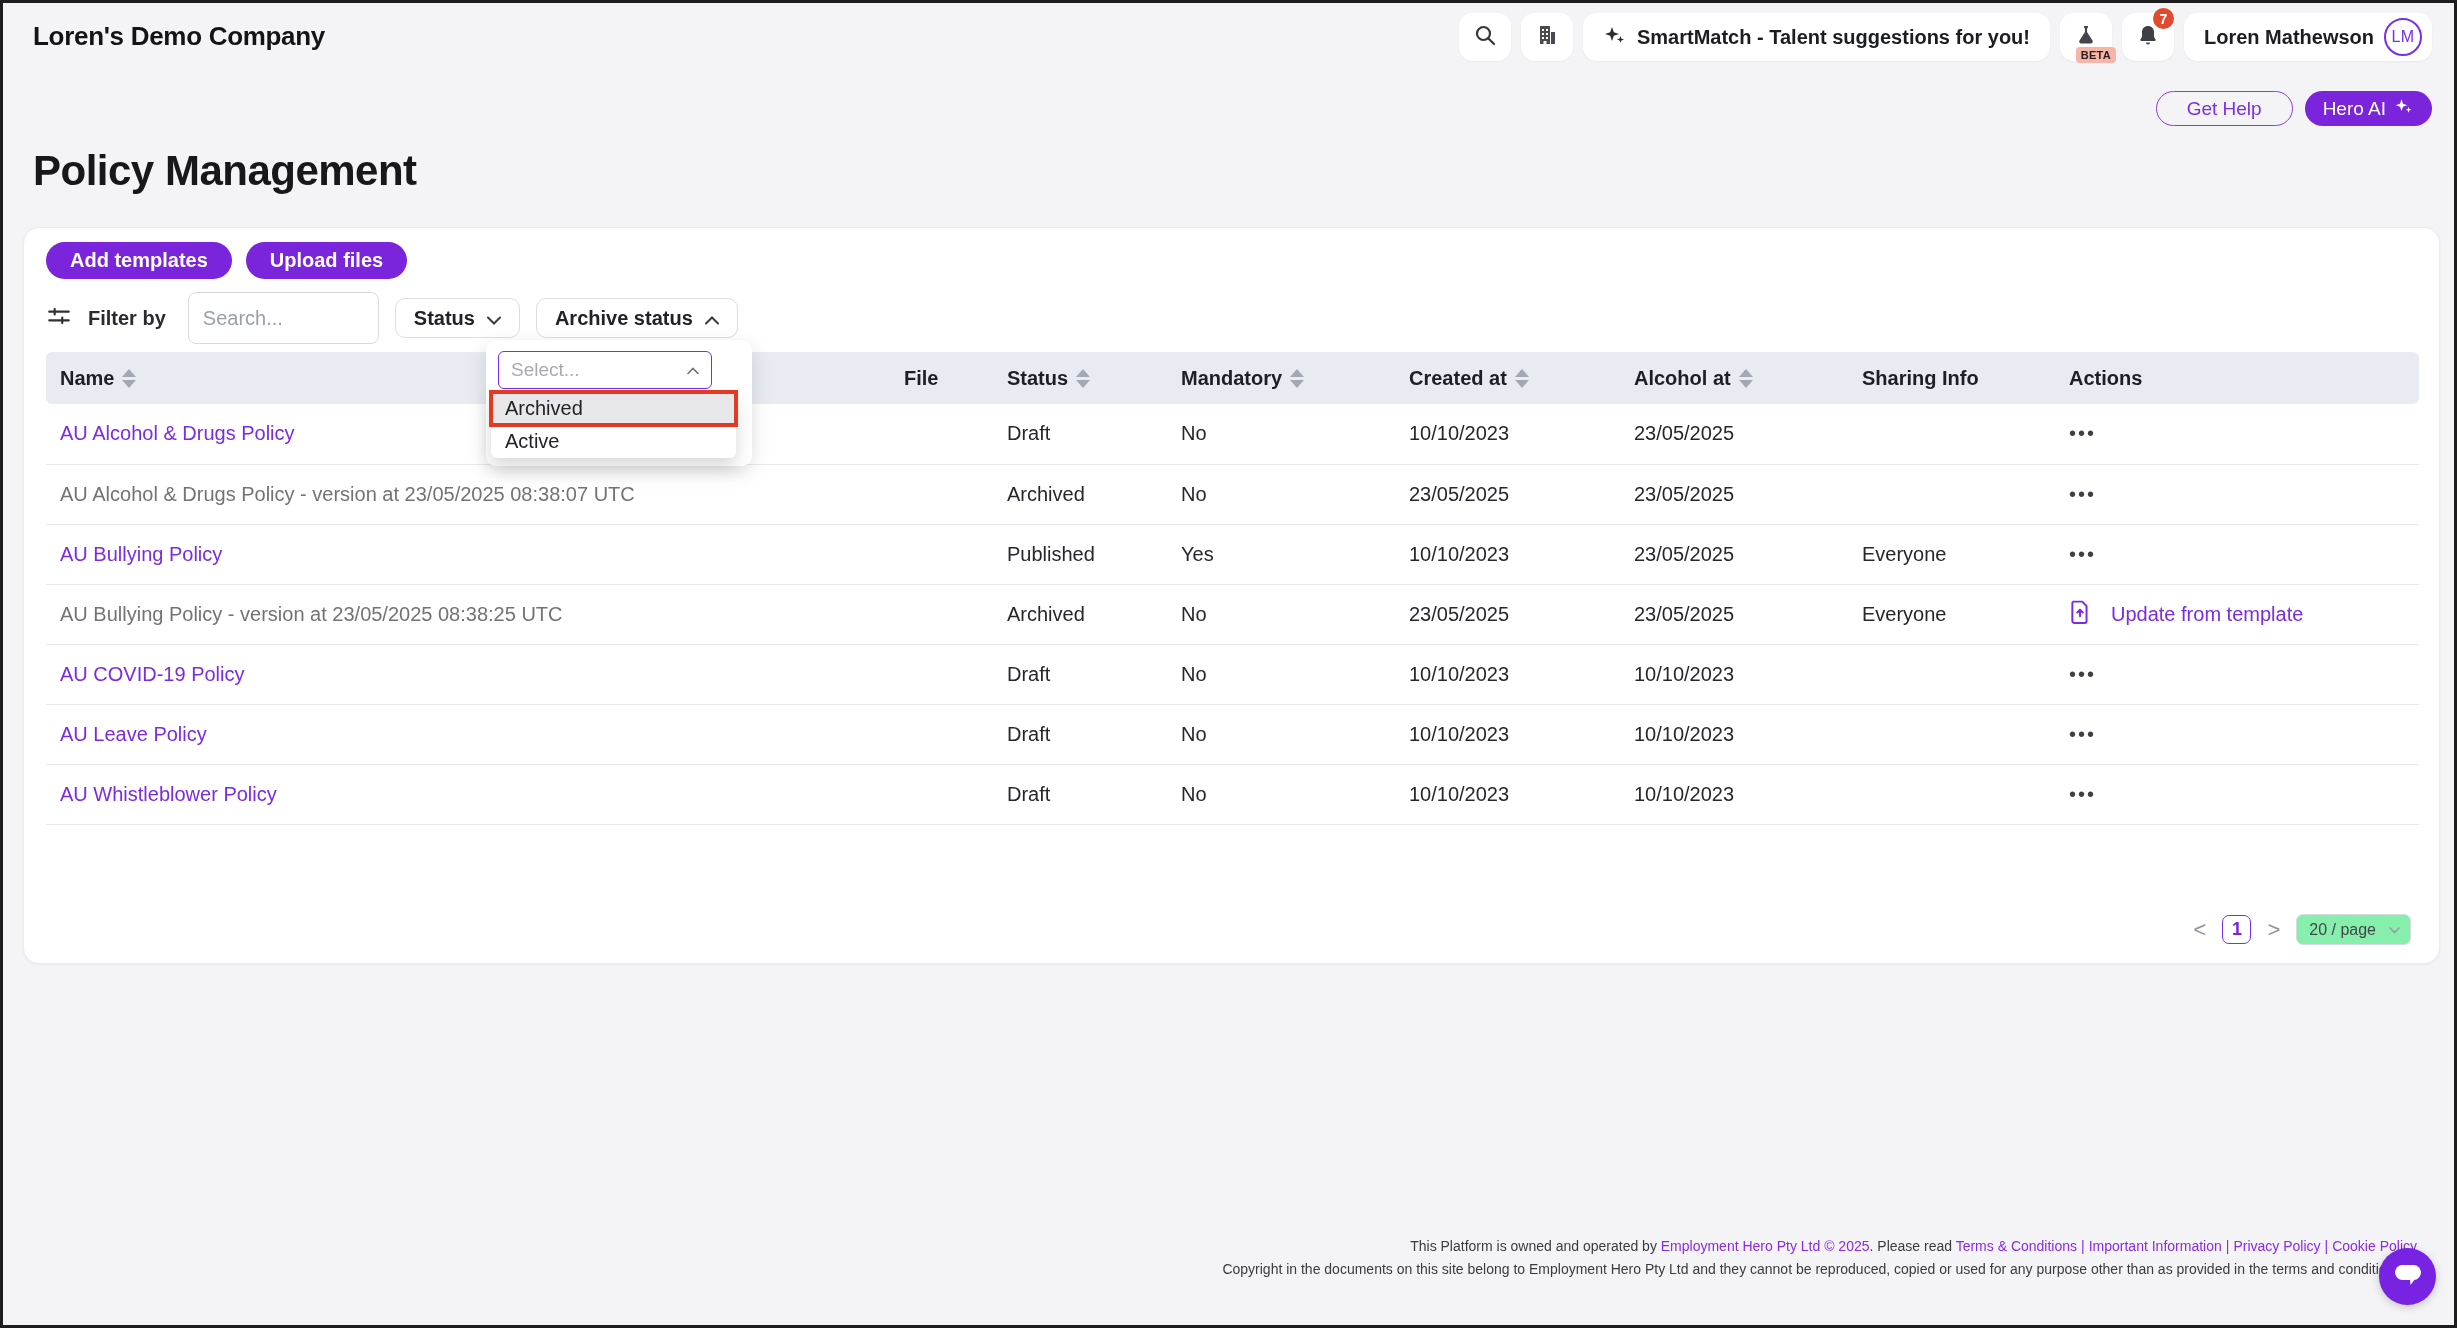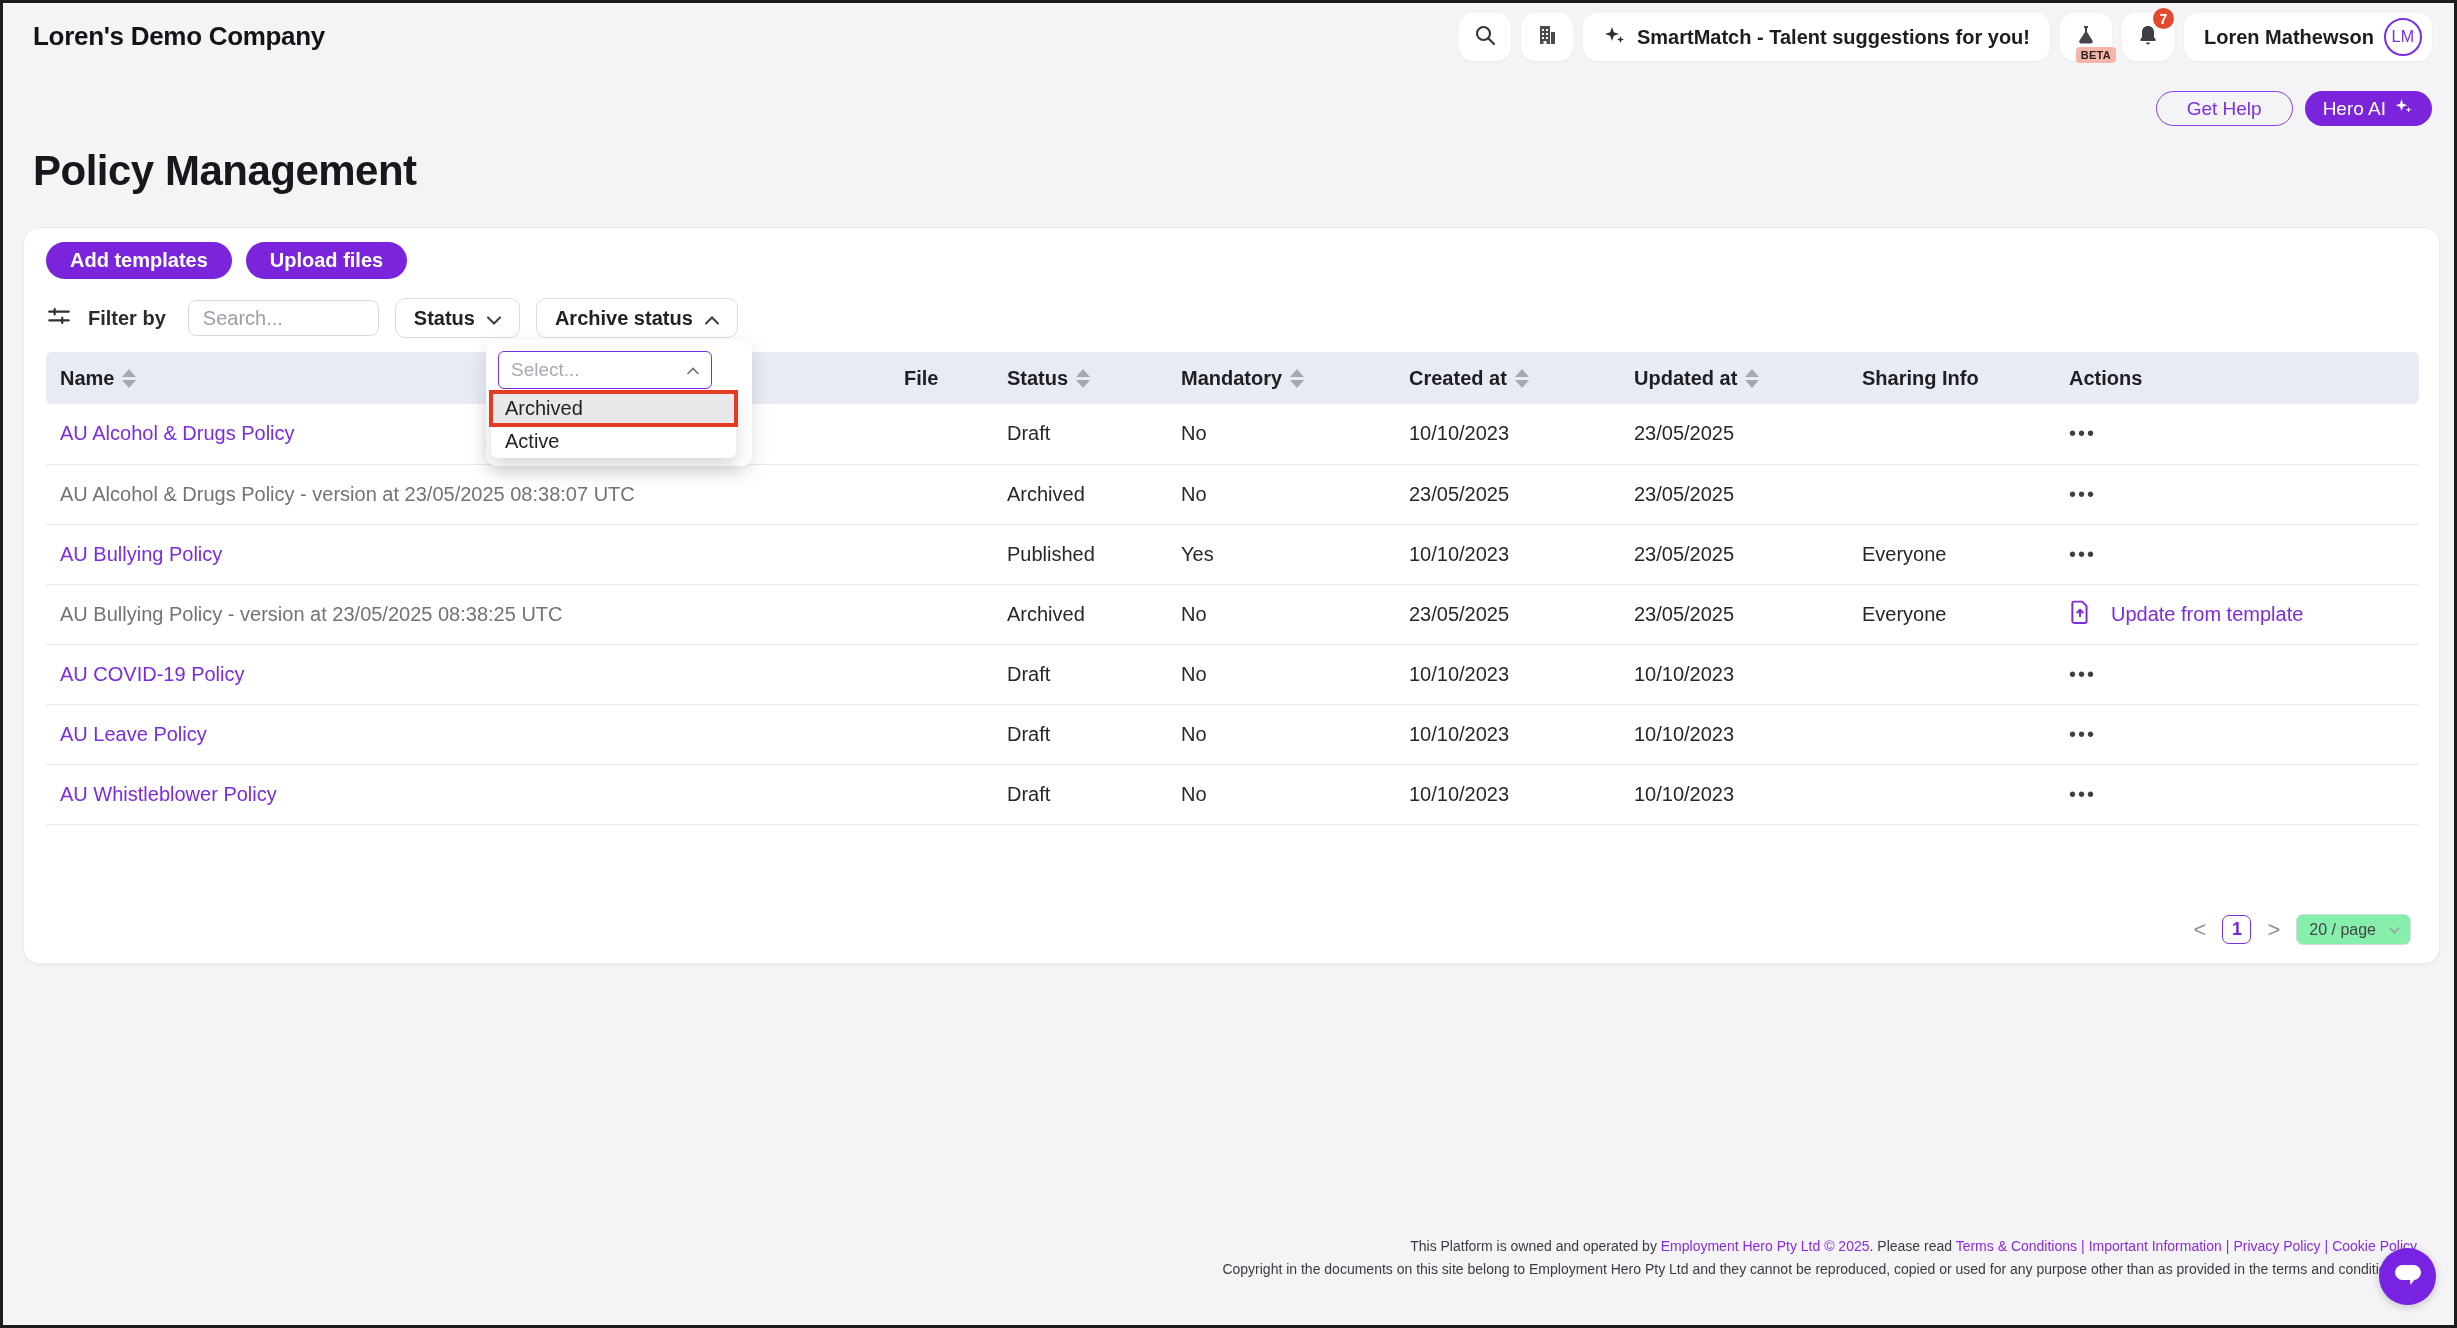--- a/index.html
+++ b/index.html
@@ -54,21 +54,21 @@
     background:#fff; border-radius:16px; border:1px solid #ececef; box-shadow:0 1px 3px rgba(0,0,0,.05);
   }
   .card-buttons { position:absolute; left:22px; top:14px; display:flex; gap:14px; }
   .btn-primary {
     height:37px; padding:0 24px; background:#7a24db; color:#fff; border:none; border-radius:19px;
     font-size:20px; font-weight:bold; font-family:inherit; cursor:pointer; display:flex; align-items:center;
   }
   .filter-row { position:absolute; left:22px; top:70px; height:40px; display:flex; align-items:center; gap:16px; }
   .filter-by-label { font-size:20px; font-weight:bold; color:#2a2b30; margin-right:6px; }
   .search-input {
-    width:191px; height:36px; border:1px solid #d9dade; border-radius:8px; padding:0 14px;
+    width:191px; height:52px; border:1px solid #d9dade; border-radius:8px; padding:0 14px;
     font-size:20px; font-family:inherit; color:#2a2b30; background:#fff;
   }
   .search-input::placeholder { color:#9aa0a8; }
   .dropdown-btn {
     height:40px; padding:0 18px; background:#fff; border:1px solid #dcdde1; border-radius:10px;
     font-size:20px; font-weight:bold; color:#212227; font-family:inherit; display:flex; align-items:center; gap:12px; cursor:pointer;
   }
   .chev { color:#3c3d43; }
 
   
@@ -290,21 +290,21 @@
                   </span>
                 </span></th>
               <th><span class="th-inner">
                   <span>Created at</span>
                   <span class="sort-icon">
                     <span class="up"></span>
                     <span class="down"></span>
                   </span>
                 </span></th>
               <th><span class="th-inner">
-                  <span>Updated at</span>
+                  <span>Alcohol at</span>
                   <span class="sort-icon">
                     <span class="up"></span>
                     <span class="down"></span>
                   </span>
                 </span></th>
               <th><span class="th-inner">
                   <span>Sharing Info</span>
                 </span></th>
               <th><span class="th-inner">
                   <span>Actions</span>

